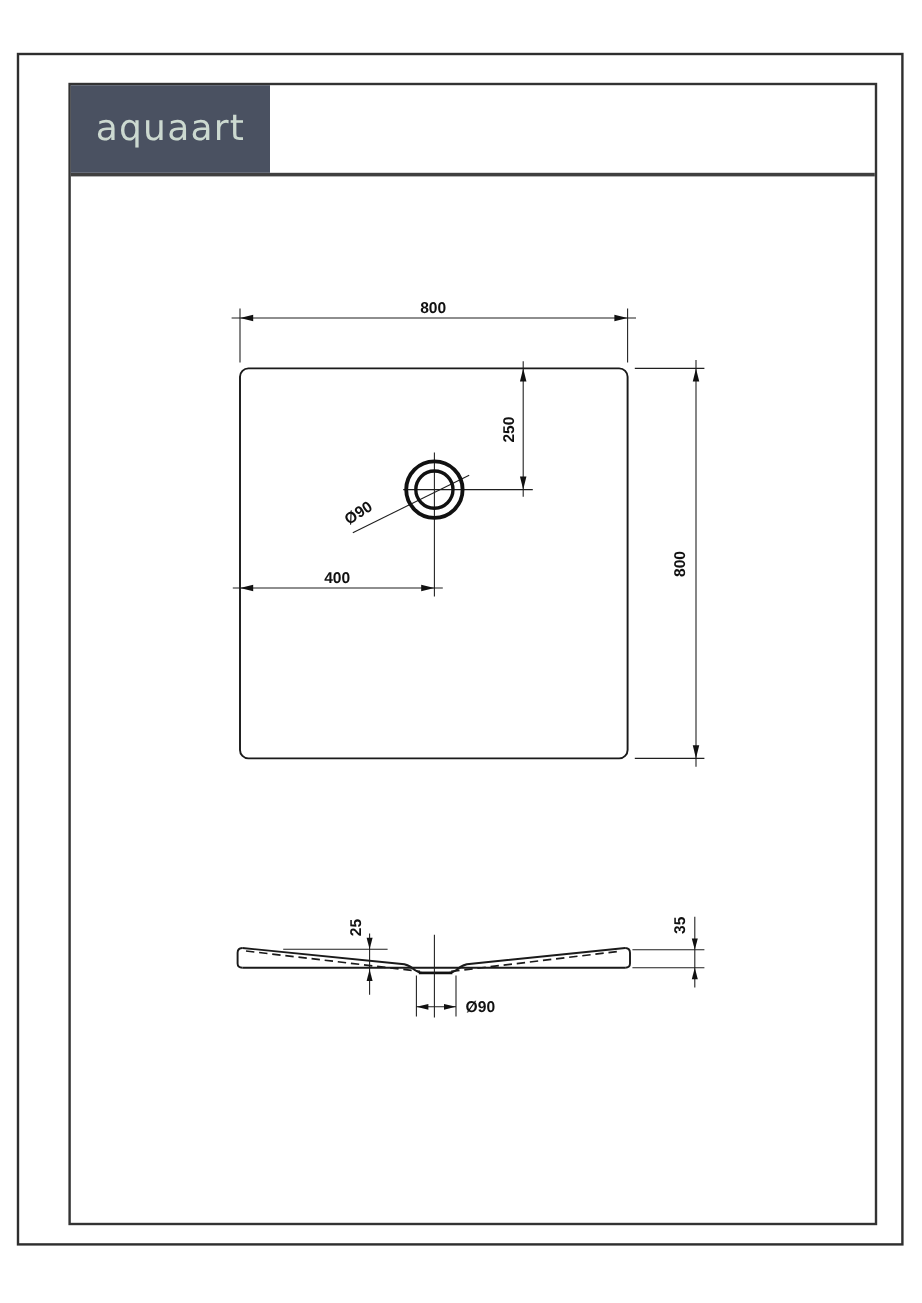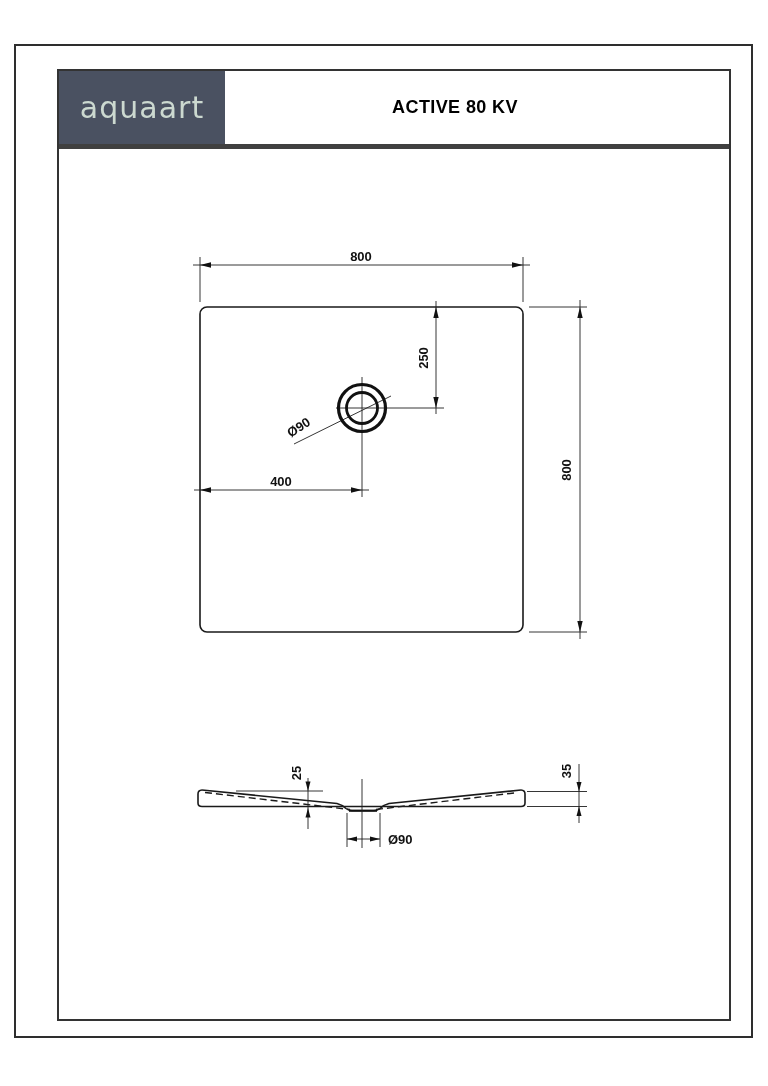--- a/index.html
+++ b/index.html
@@ -10,21 +10,21 @@
   .outer-frame {
     position:absolute; left:14px; top:44px; width:739px; height:994px;
     border:2px solid #2e2e2e; box-sizing:border-box;
   }
   .inner-frame {
     position:absolute; left:57px; top:69px; width:674px; height:952px;
     border:2px solid #333333; box-sizing:border-box; background:#ffffff;
   }
   .header {
     position:absolute; left:0; top:0; width:670px; height:73px;
-    display:flex; border-bottom:5px solid #404040; box-sizing:content-box;
+    display:flex; border-bottom:3px solid #404040; box-sizing:content-box;
   }
   .logo {
     width:166px; height:73px; display:flex; align-items:center; justify-content:center;
     font-family:"DejaVu Sans", sans-serif; font-size:30px; letter-spacing:1px;
     font-weight:normal;
   }
   .title {
     flex:1; display:flex; align-items:center; justify-content:center;
     font-weight:bold; font-size:18px; color:#000; padding-right:44px;
     letter-spacing:0.4px;
@@ -48,21 +48,20 @@
 
 <div class="page">
 
   <div class="outer-frame"></div>
 
   <div class="inner-frame">
     <div class="header">
       <div class="logo" style="background: rgb(74, 81, 97); color: rgb(204, 217, 208);">
         <span>aquaart</span>
       </div>
-      <div class="title">ACTIVE 80 KV</div>
     </div>
   </div>
 
   <svg class="drawing" width="768" height="1086" viewBox="0 0 768 1086">
 
     <g>
 
       <rect x="200" y="307" width="323" height="325" rx="7" class="outline"></rect>
 
       <line x1="200" y1="302" x2="200" y2="257" class="thin"></line>

